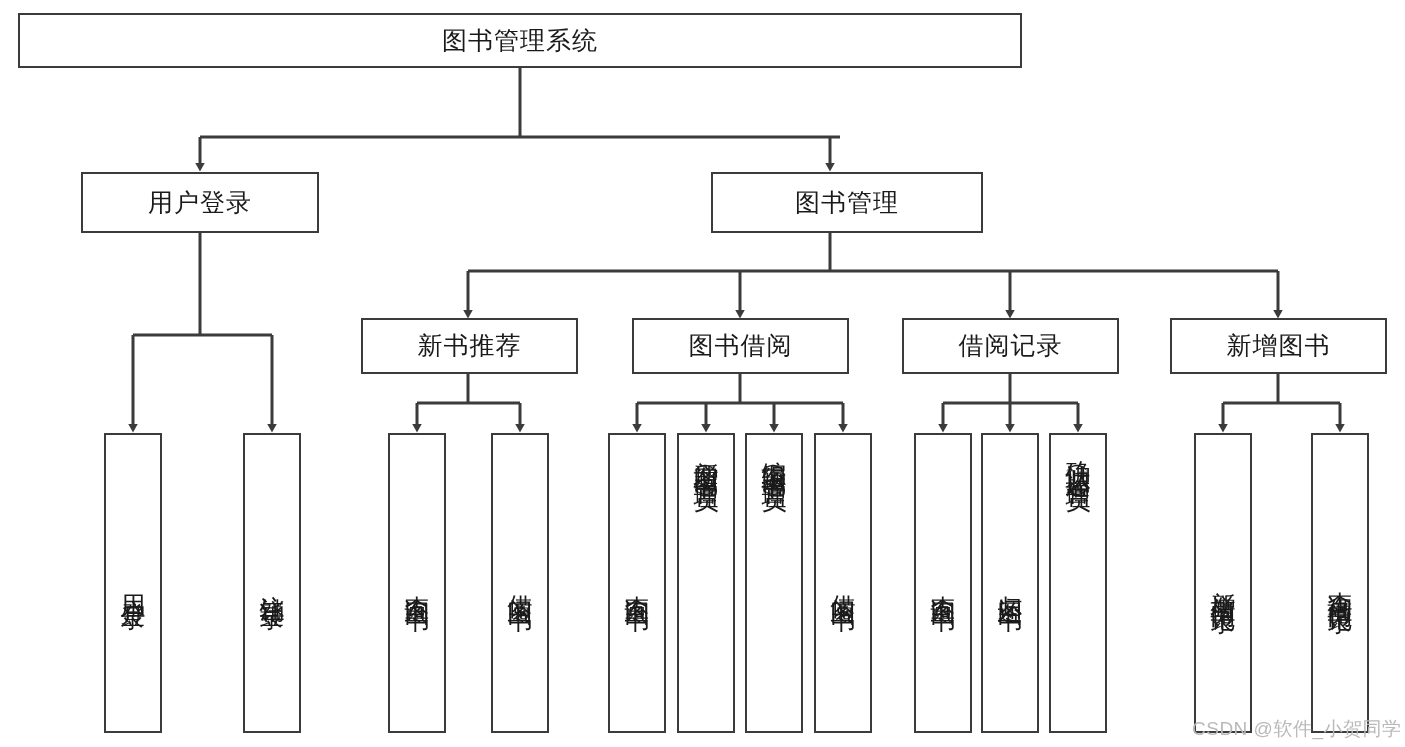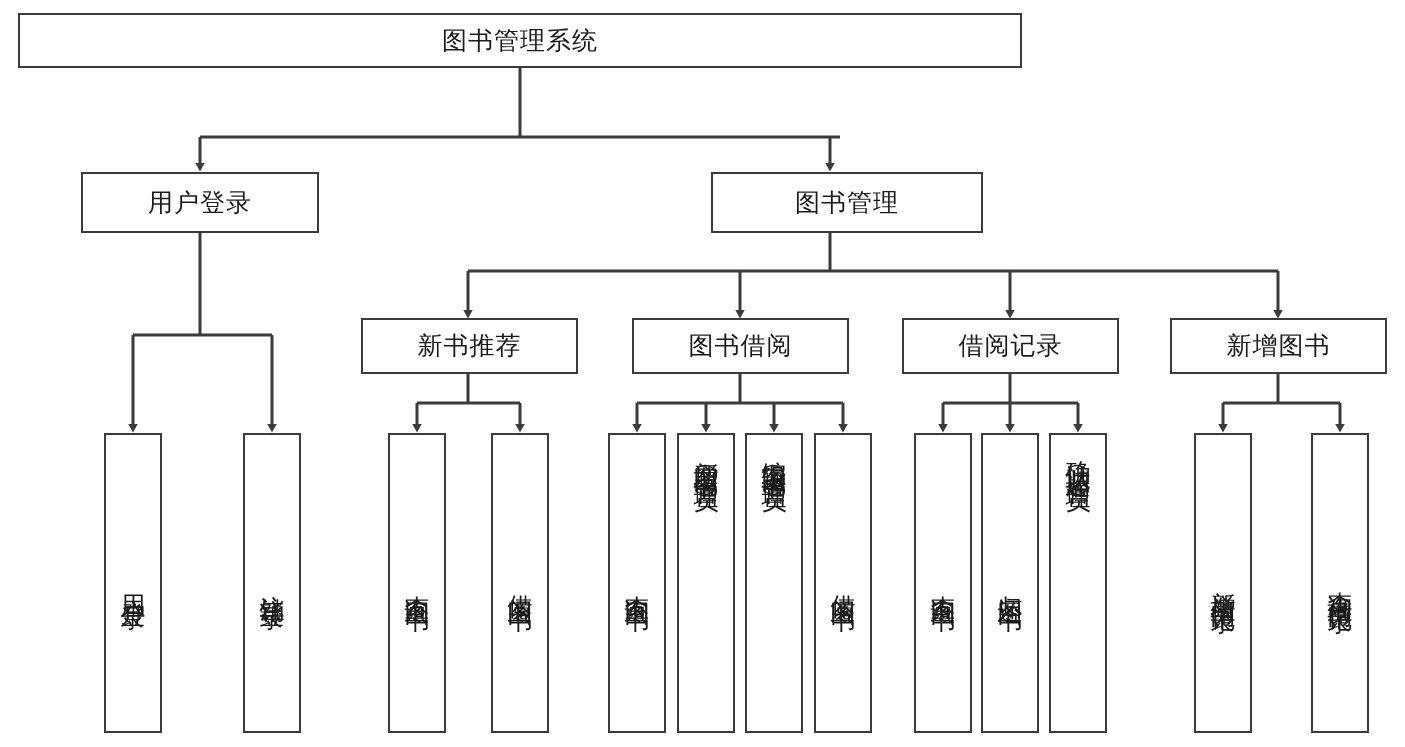--- a/index.html
+++ b/index.html
@@ -191,14 +191,17 @@
     <span class="vtext">确认归还（管理员）</span>
   </div>
 
   <div class="node vert centered" style="left:1194px; top:433px; width:58px; height:300px;">
     <span class="vtext">新增借阅记录</span>
   </div>
   <div class="node vert centered" style="left:1311px; top:433px; width:58px; height:300px;">
     <span class="vtext">查询借阅记录</span>
   </div>
 
+  <div class="watermark" style="left:1192px; top:716px;">
+    <span>CSDN @软件_小贺同学</span>
+  </div>
 
 </div>
 
 </body></html>

